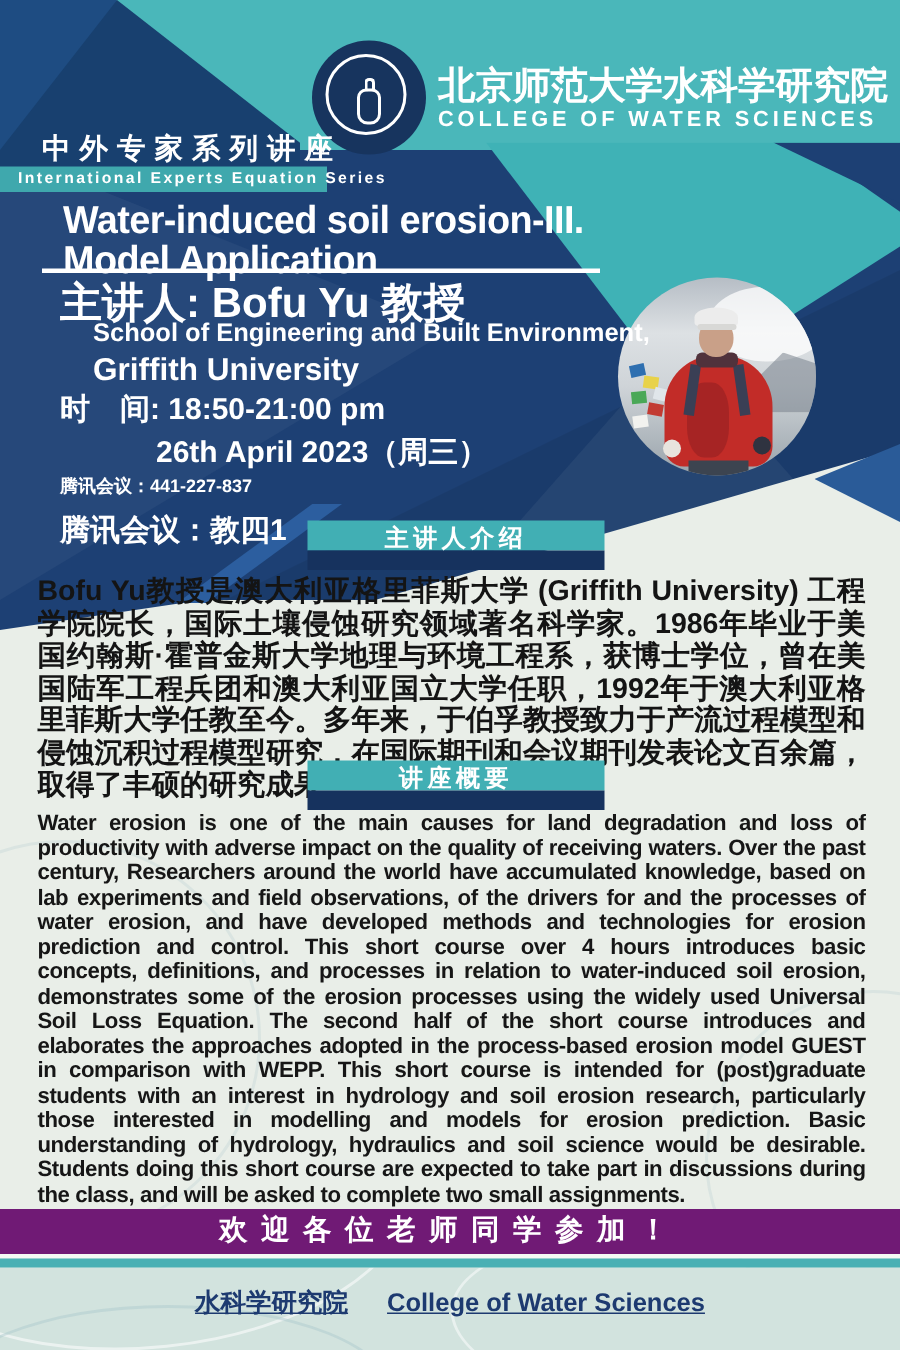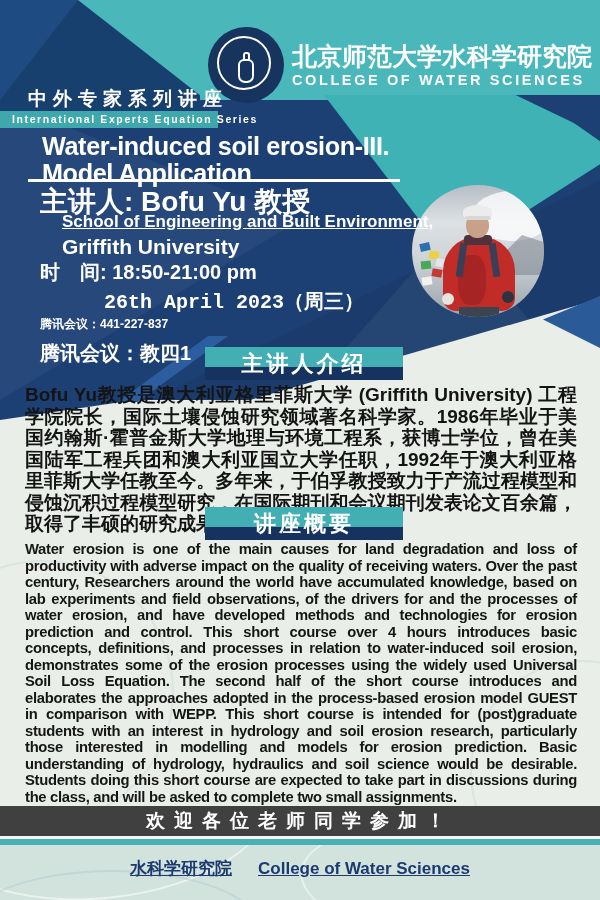--- a/index.html
+++ b/index.html
@@ -60,24 +60,24 @@
 
   
   .title-line1{position:absolute;left:42px;top:131px;color:#fff;font-size:26px;font-weight:bold;
     letter-spacing:-0.4px;white-space:nowrap;z-index:8;transform:scaleX(.97);transform-origin:left;}
   .title-line2{position:absolute;left:42px;top:158px;color:#fff;font-size:26px;font-weight:bold;
     letter-spacing:-0.4px;white-space:nowrap;z-index:8;transform:scaleX(.97);transform-origin:left;}
   .title-underline{position:absolute;left:28px;top:179px;width:372px;height:2.5px;background:#fff;z-index:8;}
 
   .detail{position:absolute;color:#fff;font-weight:bold;white-space:nowrap;z-index:8;}
   .d-speaker{left:40px;top:183px;font-size:28px;}
-  .d-school{left:62px;top:212px;font-size:17px;text-decoration:underline;}
+  .d-school{left:62px;top:212px;font-size:17px;}
   .d-griffith{left:62px;top:235px;font-size:21px;}
   .d-time{left:40px;top:259px;font-size:20px;}
-  .d-date{left:104px;top:288px;font-size:20px;font-family:Liberation Mono, monospace;}
+  .d-date{left:104px;top:288px;font-size:20px;}
   .d-meeting{left:40px;top:316px;font-size:12px;}
   .d-location{left:40px;top:340px;font-size:20px;}
 
   
   .photo{position:absolute;left:412px;top:185px;width:132px;height:132px;border-radius:50%;
     overflow:hidden;z-index:6;background:linear-gradient(180deg,#b6bdc5 0%,#dde1e4 28%,#cfd4d8 55%,#99a3ab 100%);}
   .snow-patch{position:absolute;left:60px;top:6px;width:80px;height:50px;background:rgba(255,255,255,0.75);
     border-radius:50%;}
   .rock-patch{position:absolute;left:86px;top:50px;width:60px;height:40px;background:rgba(120,130,140,0.55);
     clip-path:polygon(0 60%,40% 0,100% 30%,100% 100%,10% 100%);}
@@ -106,31 +106,31 @@
   
   .light-section{position:absolute;left:0;top:400px;width:600px;height:406px;background:#e9eee8;z-index:1;}
   .orn{position:absolute;border:2px solid rgba(165,195,202,0.22);border-radius:50%;z-index:1;}
   .orn1{left:-90px;top:560px;width:260px;height:260px;}
   .orn2{left:470px;top:660px;width:220px;height:220px;}
 
   .ribbon{position:absolute;left:205px;width:198px;height:33px;z-index:9;}
   .ribbon .teal-part{position:absolute;left:0;top:0;width:100%;height:20px;background:#41afb4;}
   .ribbon .navy-part{position:absolute;left:0;top:20px;width:100%;height:13px;background:#16325e;}
   .ribbon .label{position:absolute;left:0;top:2px;width:100%;text-align:center;color:#fff;
-    font-size:22px;font-weight:bold;letter-spacing:3px;}
+    font-size:16px;font-weight:bold;letter-spacing:3px;}
   .ribbon-intro{top:347px;}
   .ribbon-abstract{top:507px;}
 
   .intro-text{position:absolute;left:25px;top:384px;width:552px;color:#141414;font-size:19px;
     line-height:21.5px;font-weight:bold;text-align:justify;z-index:8;}
   .abstract-text{position:absolute;left:25px;top:541px;width:552px;color:#161616;font-size:14.8px;
     line-height:16.5px;font-weight:bold;letter-spacing:-0.3px;text-align:justify;z-index:8;}
 
   
-  .welcome-band{position:absolute;left:0;top:806px;width:600px;height:30px;background:#404040;z-index:9;}
+  .welcome-band{position:absolute;left:0;top:806px;width:600px;height:30px;background:#701a75;z-index:9;}
   .welcome-text{width:100%;text-align:center;color:#fff;font-size:19px;font-weight:bold;
     letter-spacing:9px;line-height:30px;font-family:"Liberation Serif","DejaVu Serif",serif;}
   .white-line{position:absolute;left:0;top:836px;width:600px;height:3px;background:#f4f8f4;z-index:9;}
   .teal-strip{position:absolute;left:0;top:839px;width:600px;height:6px;background:#49b0b4;z-index:9;}
   .footer{position:absolute;left:0;top:845px;width:600px;height:55px;background:#d2e3de;overflow:hidden;z-index:8;}
   .wave{position:absolute;border:2px solid rgba(255,255,255,0.6);border-radius:50%;}
   .w1{left:-70px;top:-120px;width:340px;height:170px;transform:rotate(-6deg);border-color:rgba(255,255,255,0.55);}
   .w2{left:300px;top:-30px;width:420px;height:140px;transform:rotate(4deg);border-color:rgba(255,255,255,0.5);}
   .w3{left:-40px;top:25px;width:300px;height:120px;border-color:rgba(170,200,205,0.45);}
   .footer-text{position:absolute;left:0;top:12px;width:100%;text-align:center;color:#1d3a70;

